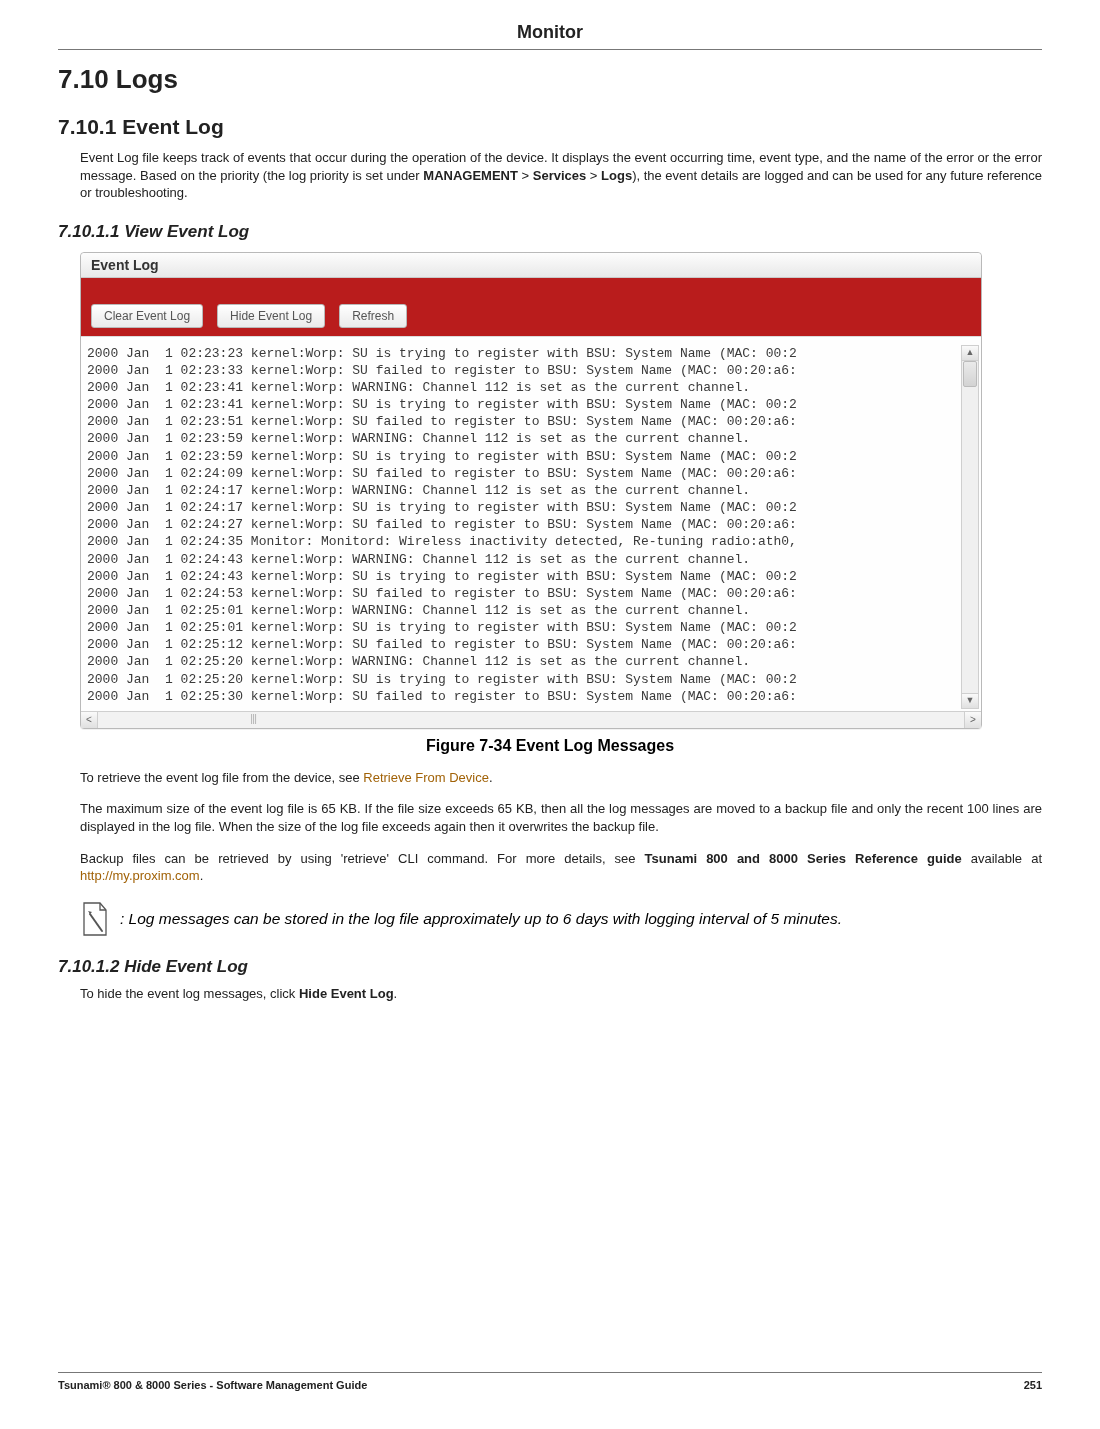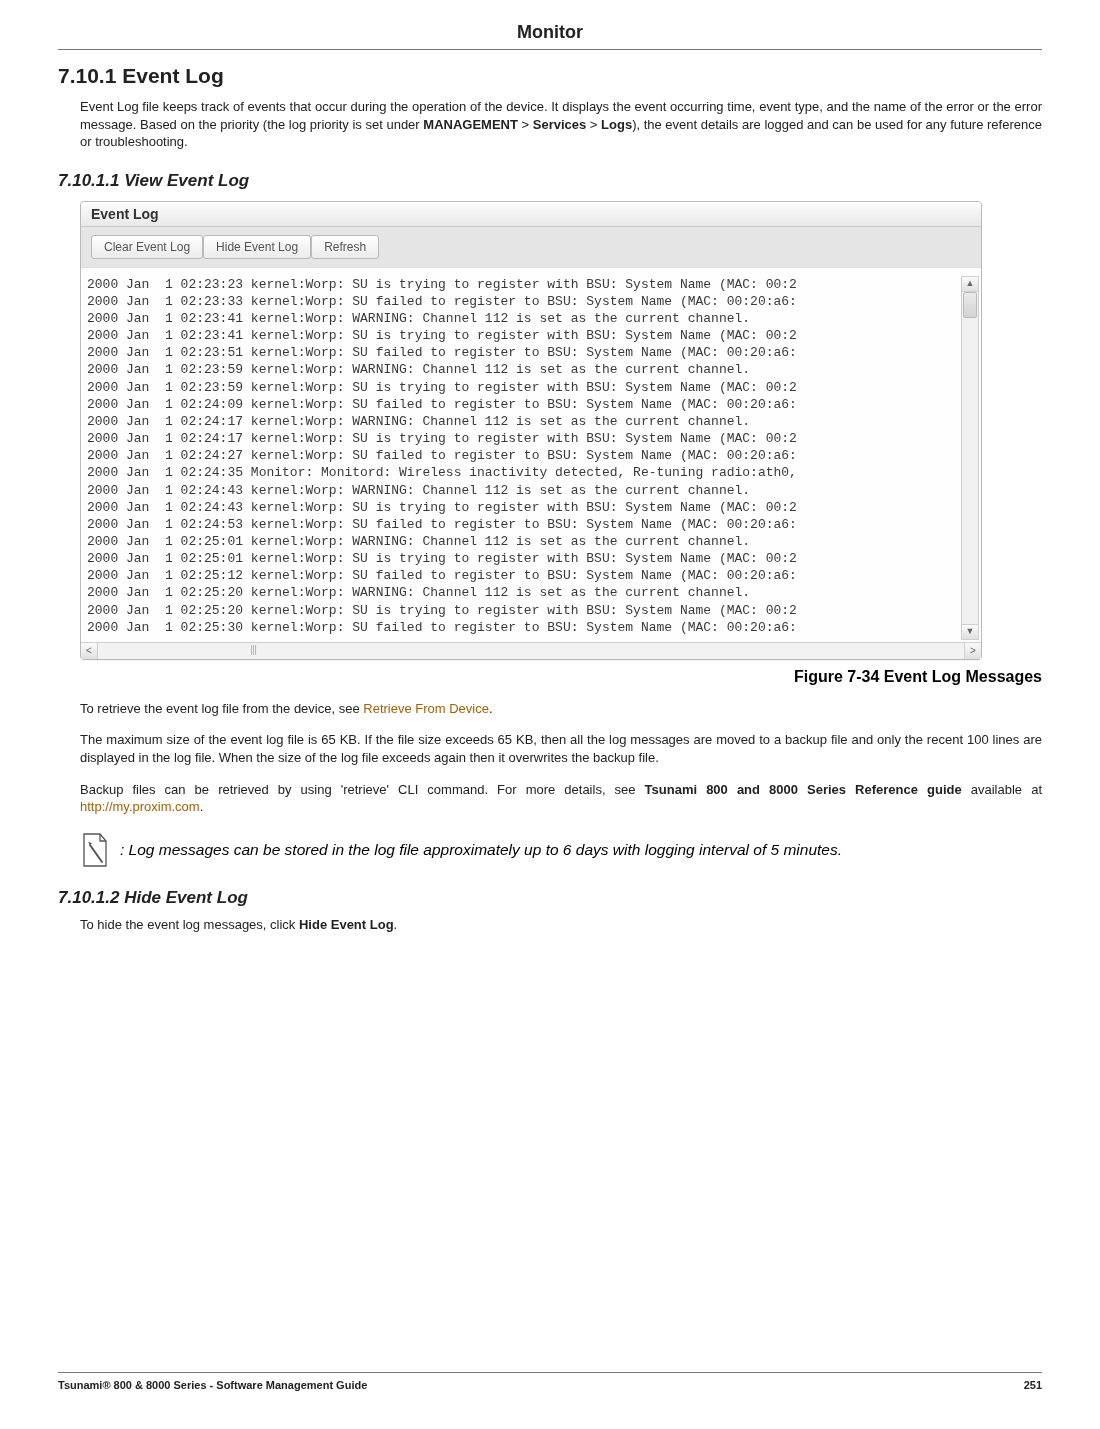--- a/index.html
+++ b/index.html
@@ -82,24 +82,25 @@
     border-bottom: 1px solid #c9c9c9;
     border-top-left-radius: 4px;
     border-top-right-radius: 4px;
     padding: 4px 10px;
     font-family: Arial, sans-serif;
     font-size: 14px;
     font-weight: 700;
     color: #333;
   }
   .toolbar {
-    padding: 8px 10px 8px 10px;
+    padding: 26px 10px 8px 10px;
     display: flex;
+    gap: 14px;
     border-bottom: 1px solid #dcdcdc;
-    background: #e5e5e5;
+    background: #b91c1c;
   }
   .toolbar button {
     font-family: Arial, sans-serif;
     font-size: 12px;
     color: #555;
     background: linear-gradient(#ffffff, #eaeaea);
     border: 1px solid #b9b9b9;
     border-radius: 3px;
     padding: 4px 12px;
     cursor: pointer;
@@ -165,21 +166,21 @@
     font-family: "Courier New", monospace;
     font-size: 13px;
     color: #3a3a3a;
     line-height: 1.32;
     white-space: pre;
     overflow: hidden;
     padding-right: 20px;
     padding-bottom: 4px;
   }
   .figure-caption {
-    text-align: right;
+    text-align: center;
     font-weight: 700;
     font-size: 16px;
     margin: 8px 0 14px 0;
     font-family: Verdana, "Segoe UI", sans-serif;
   }
   .note-row {
     display: flex;
     align-items: center;
     gap: 10px;
     margin: 16px 0 8px 22px;
@@ -214,20 +215,21 @@
   }
 </style>
 </head>
 <body>
 
 <div class="page">
 
   <div class="header-right">Monitor</div>
   <hr class="header-rule">
 
+  <div class="h1">7.10 Logs</div>
 
   <div class="h2">7.10.1 Event Log</div>
 
   <div class="body-block">
     <p class="body">
       <span>Event Log file keeps track of events that occur during the operation of the device. It displays the event occurring time, event type, and the name of the error or the error message. Based on the priority (the log priority is set under </span><b>MANAGEMENT</b><span> &gt; </span><b>Services</b><span> &gt; </span><b>Logs</b><span>), the event details are logged and can be used for any future reference or troubleshooting.</span>
     </p>
   </div>
 
   <div class="h3">7.10.1.1 View Event Log</div>

